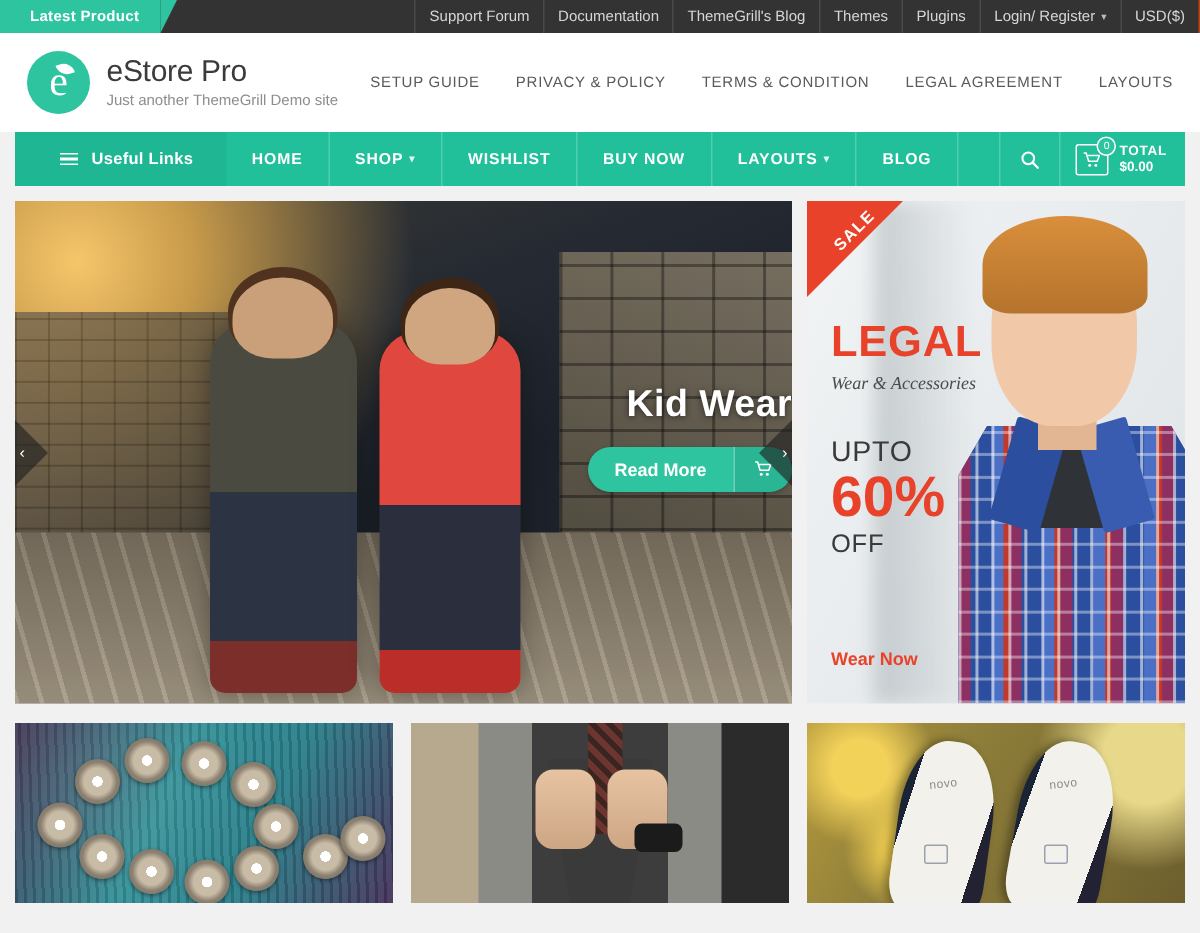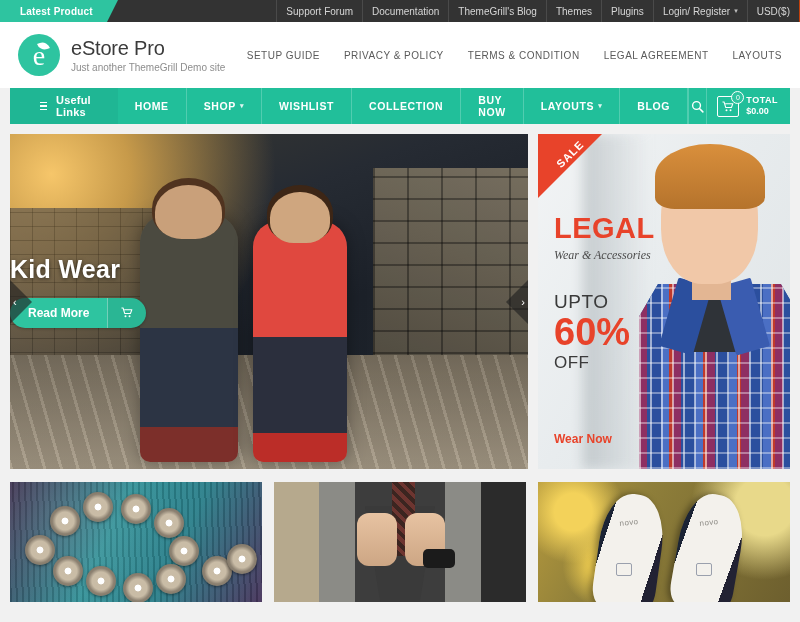--- a/index.html
+++ b/index.html
@@ -150,21 +150,21 @@
     background: linear-gradient(#e0483f 0 48%, #2b2f3d 48% 88%, #bb2d28 88% 100%);
     border-radius: 26px 26px 10px 10px;
     box-shadow: 0 0 18px rgba(0,0,0,.35);
   }
   .kid-b::before {
     content: ""; position: absolute; top: -12%; left: 18%; width: 64%; height: 21%;
     background: #cfa67f; border-radius: 50% 50% 40% 40%;
     box-shadow: 0 -4px 0 3px #3d2616;
   }
   .slide-caption {
-    position: absolute; left: 0; right: 0; top: 36%; text-align: left;
+    position: absolute; left: 0; right: 0; top: 36%; text-align: right;
     color: #ffffff; text-shadow: 0 1px 4px rgba(0,0,0,.55);
   }
   .slide-title { font-size: 25px; font-weight: bold; letter-spacing: .3px; }
   .slide-sub { font-size: 13px; margin-top: 8px; font-weight: normal; }
   .slide-btn {
     display: inline-flex; align-items: stretch; margin-top: 14px;
     background: #2ec4a0; border-radius: 20px; overflow: hidden;
     box-shadow: 0 1px 3px rgba(0,0,0,.25);
   }
   .slide-btn .txt {
@@ -394,23 +394,20 @@
     </div>
     <div class="nav-item">
       <span>HOME</span>
     </div>
     <div class="nav-item">
       <span>SHOP</span>
       <span class="caret-down">▾</span>
     </div>
     <div class="nav-item">
       <span>WISHLIST</span>
-    </div>
-    <div class="nav-item">
-      <span>COLLECTION</span>
     </div>
     <div class="nav-item">
       <span>BUY NOW</span>
     </div>
     <div class="nav-item">
       <span>LAYOUTS</span>
       <span class="caret-down">▾</span>
     </div>
     <div class="nav-item">
       <span>BLOG</span>

